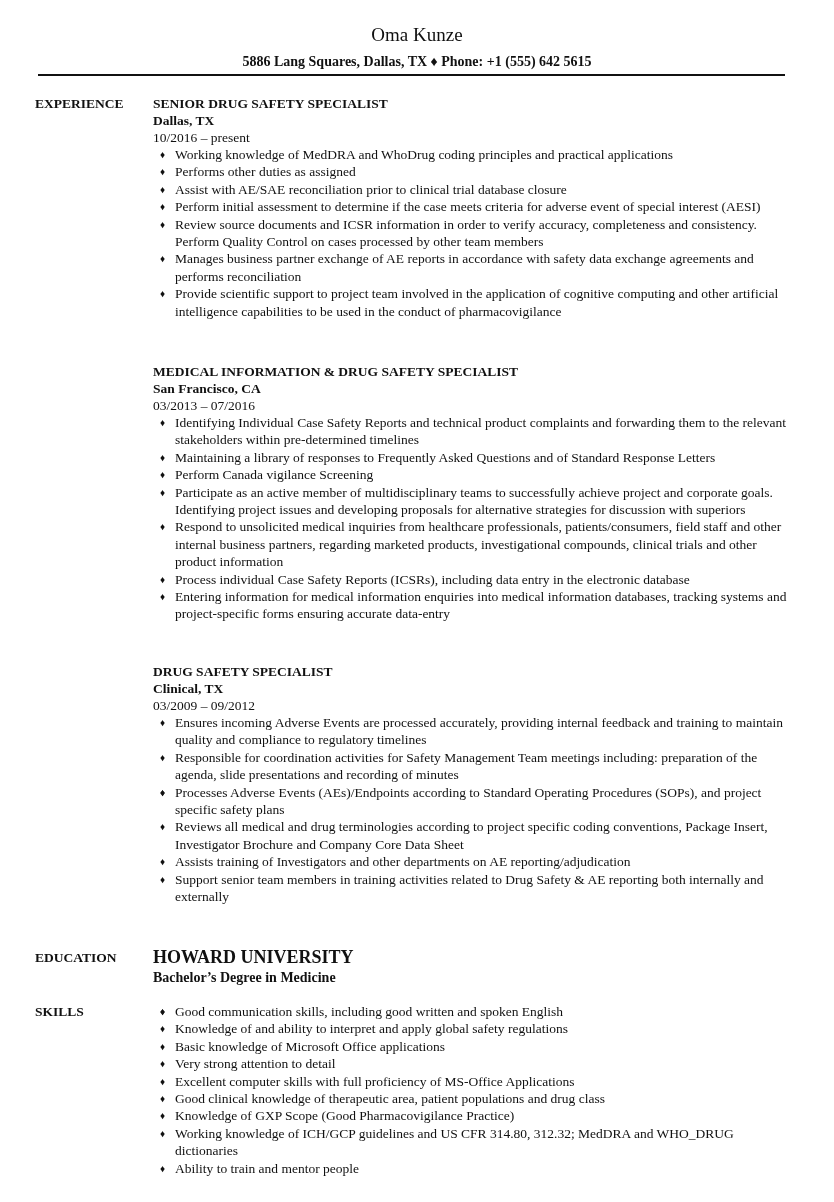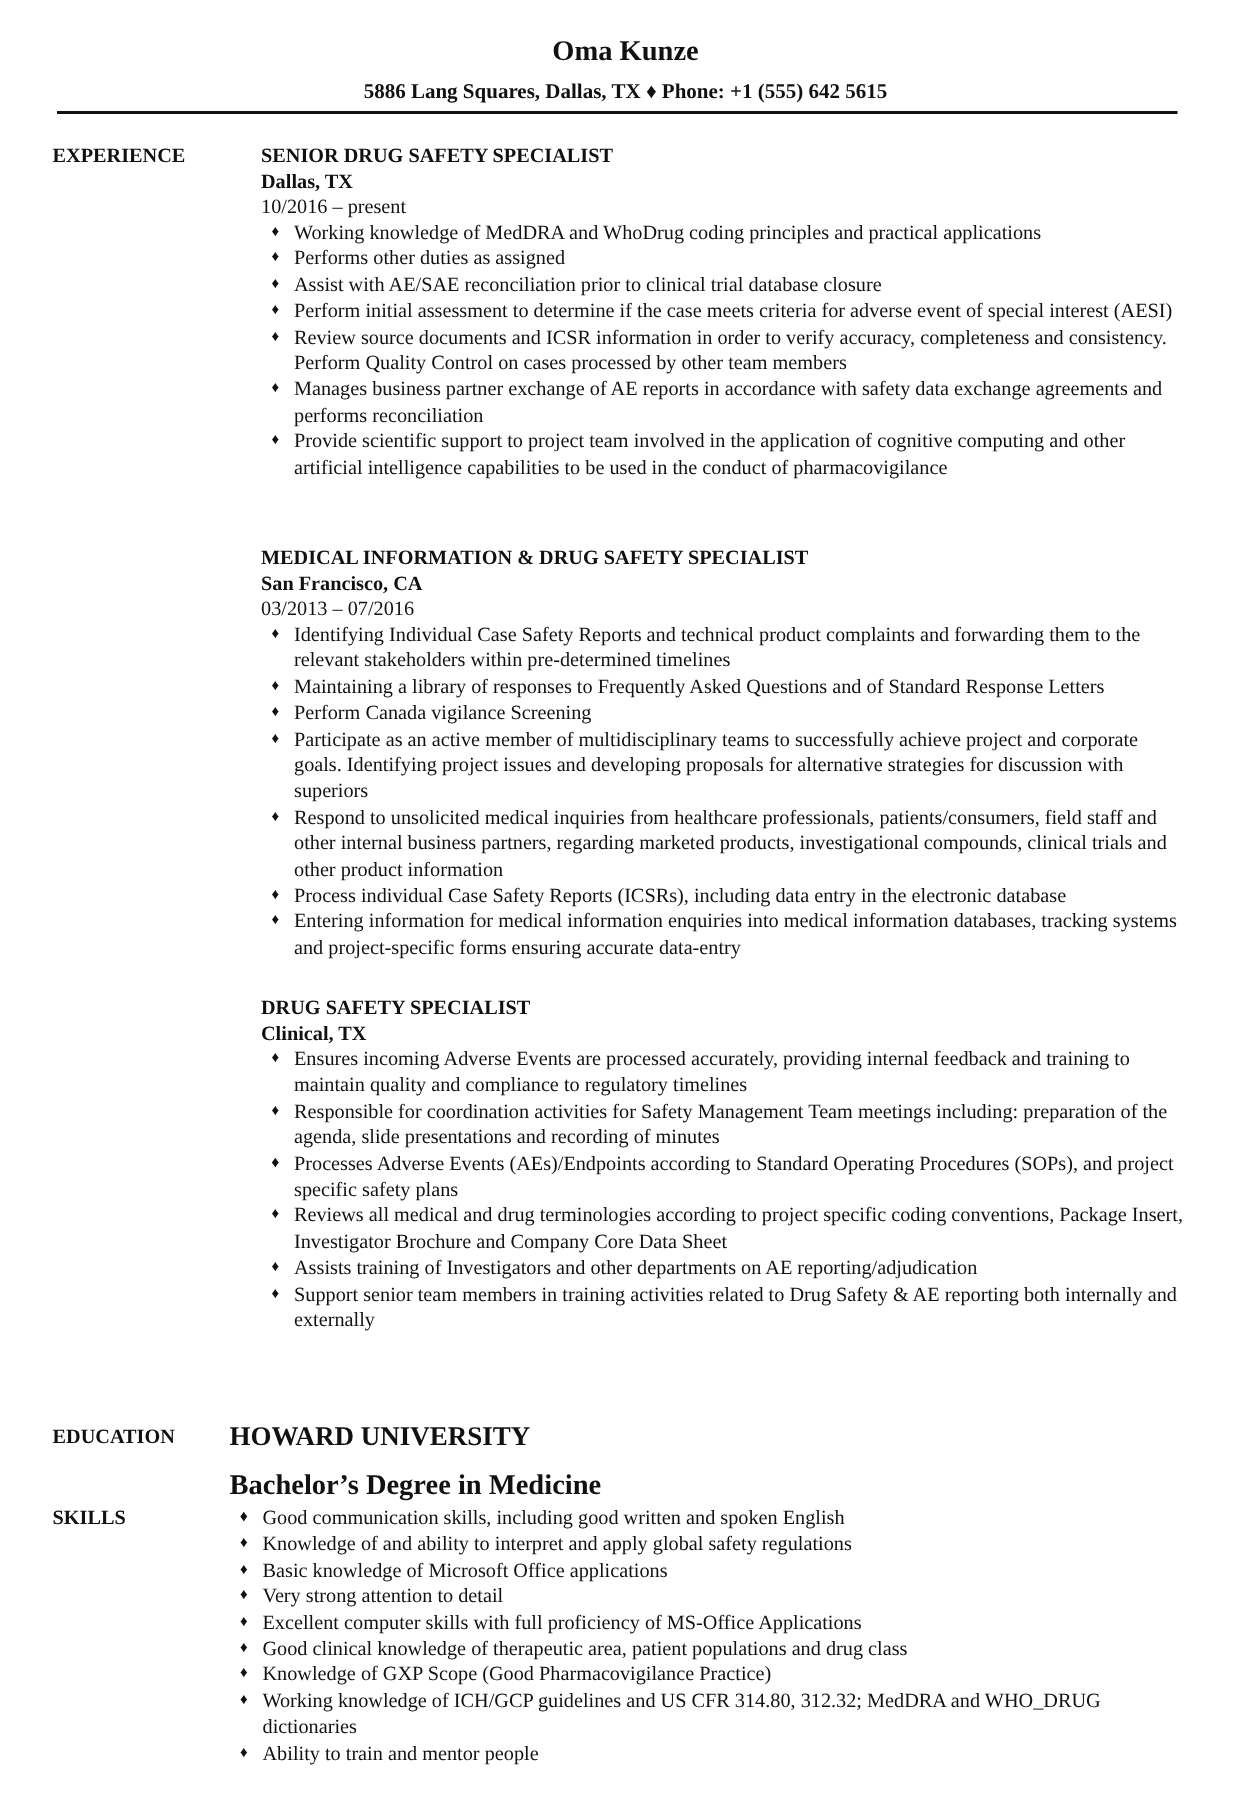--- a/index.html
+++ b/index.html
@@ -2,39 +2,39 @@
 <html><head>
 <meta charset="utf-8">
 <style>
   html, body { margin: 0; padding: 0; background: #ffffff; }
   body {
     width: 834px; height: 1202px; overflow: hidden; position: relative;
     font-family: "Liberation Serif", "DejaVu Serif", serif;
     color: #111;
   }
   .header { position: absolute; left: 0; top: 0; width: 834px; text-align: center; }
-  .name { position: absolute; left: 0; width: 834px; top: 24px; font-size: 19px; font-weight: bold; line-height: 22px; }
+  .name { position: absolute; left: 0; width: 834px; top: 24px; font-size: 19px; font-weight: normal; line-height: 22px; }
   .contact { position: absolute; left: 0; width: 834px; top: 53px; font-size: 14px; font-weight: bold; line-height: 18px; text-align: center; }
   .rule { position: absolute; left: 38px; top: 74px; width: 747px; height: 2px; background: #111; }
 
   .section { position: absolute; left: 0; width: 834px; }
   .sec-label { position: absolute; left: 35px; top: 0; font-size: 13.5px; font-weight: bold; line-height: 17px; }
   .sec-body { position: absolute; left: 153px; top: 0; width: 640px; }
 
-  .job { margin-bottom: 0; margin-left: 21px; }
+  .job { margin-bottom: 0; }
   .job-title { font-size: 13.5px; font-weight: bold; line-height: 17px; }
   .job-loc { font-size: 13.5px; font-weight: bold; line-height: 17px; }
   .job-date { font-size: 13.5px; line-height: 17px; }
 
   ul.bullets { list-style: none; margin: 0; padding: 0; }
   ul.bullets li { position: relative; padding-left: 22px; font-size: 13.5px; line-height: 17.4px; }
   ul.bullets li .dot { position: absolute; left: 7px; top: 0; font-size: 10px; }
 
   .edu-school { font-size: 18px; font-weight: bold; line-height: 17px; }
-  .edu-degree { font-size: 19px; font-weight: bold; line-height: 17px; margin-top: 16px; }
+  .edu-degree { font-size: 14px; font-weight: bold; line-height: 17px; margin-top: 3px; }
 </style>
 </head>
 <body>
 
 <div class="header">
   <div class="name">Oma Kunze</div>
   <div class="contact">5886 Lang Squares, Dallas, TX ♦ Phone: +1 (555) 642 5615</div>
   <div class="rule"></div>
 </div>
 
@@ -77,20 +77,21 @@
       </ul>
     </div>
   </div>
 </div>
 
 <div class="section" style="top:663px;">
   <div class="sec-body">
     <div class="job">
       <div class="job-title">DRUG SAFETY SPECIALIST</div>
       <div class="job-loc">Clinical, TX</div>
+      <div class="job-date">03/2009 – 09/2012</div>
       <ul class="bullets">
         <li><span class="dot">♦</span><span>Ensures incoming Adverse Events are processed accurately, providing internal feedback and training to maintain quality and compliance to regulatory timelines</span></li>
         <li><span class="dot">♦</span><span>Responsible for coordination activities for Safety Management Team meetings including: preparation of the agenda, slide presentations and recording of minutes</span></li>
         <li><span class="dot">♦</span></li>
         <li><span class="dot">♦</span><span>Processes Adverse Events (AEs)/Endpoints according to Standard Operating Procedures (SOPs), and project specific safety plans</span></li>
         <li><span class="dot">♦</span><span>Reviews all medical and drug terminologies according to project specific coding conventions, Package Insert, Investigator Brochure and Company Core Data Sheet</span></li>
         <li><span class="dot">♦</span><span>Assists training of Investigators and other departments on AE reporting/adjudication</span></li>
         <li><span class="dot">♦</span><span>Support senior team members in training activities related to Drug Safety &amp; AE reporting both internally and externally</span></li>
       </ul>
     </div>

